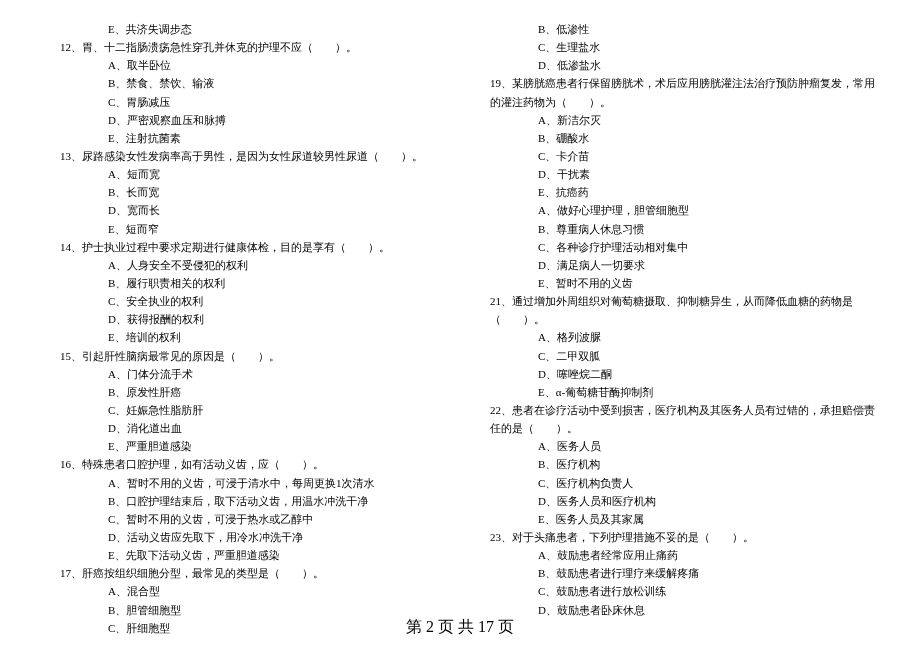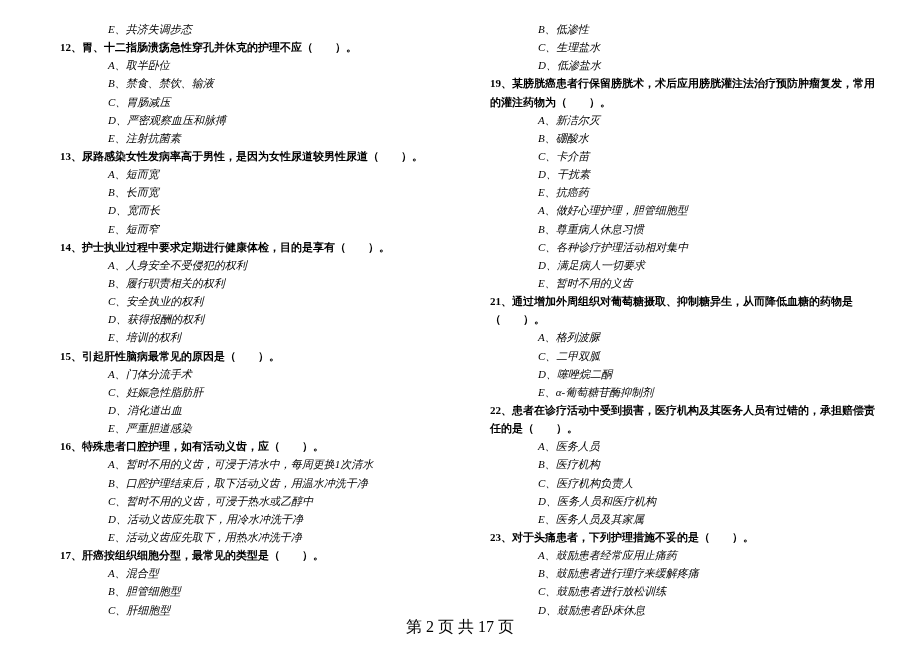--- a/index.html
+++ b/index.html
@@ -20,25 +20,23 @@
     }
     .columns {
       display: flex;
       gap: 40px;
     }
     .col {
       flex: 1;
     }
     .q-option {
       padding-left: 48px;
-      font-style: italic;
     }
     .q-text {
       padding-left: 0;
-      font-weight: bold;
     }
     .footer {
       position: absolute;
       bottom: 10px;
       left: 0;
       right: 0;
       text-align: center;
       font-size: 16px;
     }
   </style>
@@ -64,30 +62,31 @@
 
     <div class="q-text">14、护士执业过程中要求定期进行健康体检，目的是享有（　　）。</div>
     <div class="q-option">A、人身安全不受侵犯的权利</div>
     <div class="q-option">B、履行职责相关的权利</div>
     <div class="q-option">C、安全执业的权利</div>
     <div class="q-option">D、获得报酬的权利</div>
     <div class="q-option">E、培训的权利</div>
 
     <div class="q-text">15、引起肝性脑病最常见的原因是（　　）。</div>
     <div class="q-option">A、门体分流手术</div>
+    <div class="q-option">B、原发性肝癌</div>
     <div class="q-option">C、妊娠急性脂肪肝</div>
     <div class="q-option">D、消化道出血</div>
     <div class="q-option">E、严重胆道感染</div>
 
     <div class="q-text">16、特殊患者口腔护理，如有活动义齿，应（　　）。</div>
     <div class="q-option">A、暂时不用的义齿，可浸于清水中，每周更换1次清水</div>
     <div class="q-option">B、口腔护理结束后，取下活动义齿，用温水冲洗干净</div>
     <div class="q-option">C、暂时不用的义齿，可浸于热水或乙醇中</div>
     <div class="q-option">D、活动义齿应先取下，用冷水冲洗干净</div>
-    <div class="q-option">E、活动义齿应先取下，用热水冲洗干净</div>
+    <div class="q-option">E、先取下活动义齿，严重胆道感染</div>
 
     <div class="q-text">17、肝癌按组织细胞分型，最常见的类型是（　　）。</div>
     <div class="q-option">A、混合型</div>
     <div class="q-option">B、胆管细胞型</div>
     <div class="q-option">C、肝细胞型</div>
 
   </div>
 
   <div class="col">
     <div class="q-option">B、低渗性</div>

